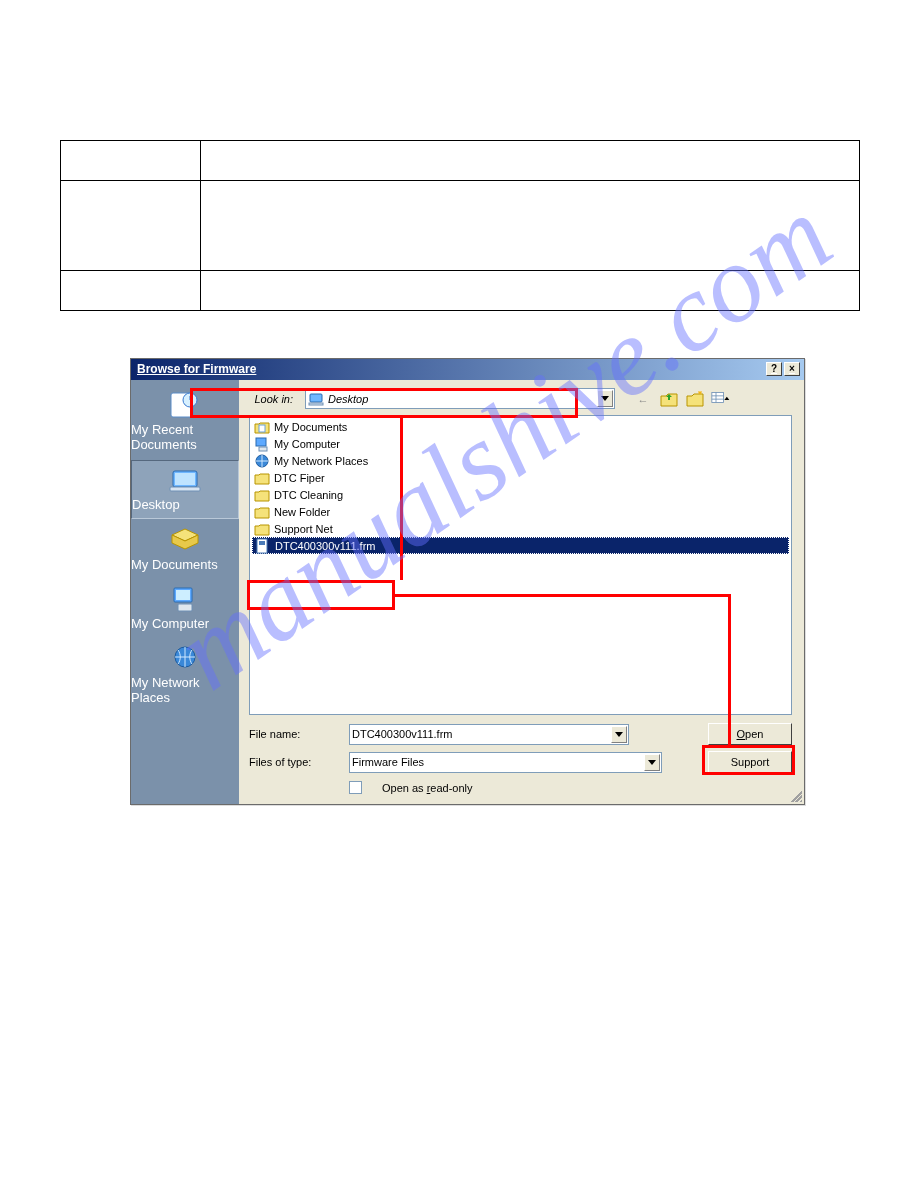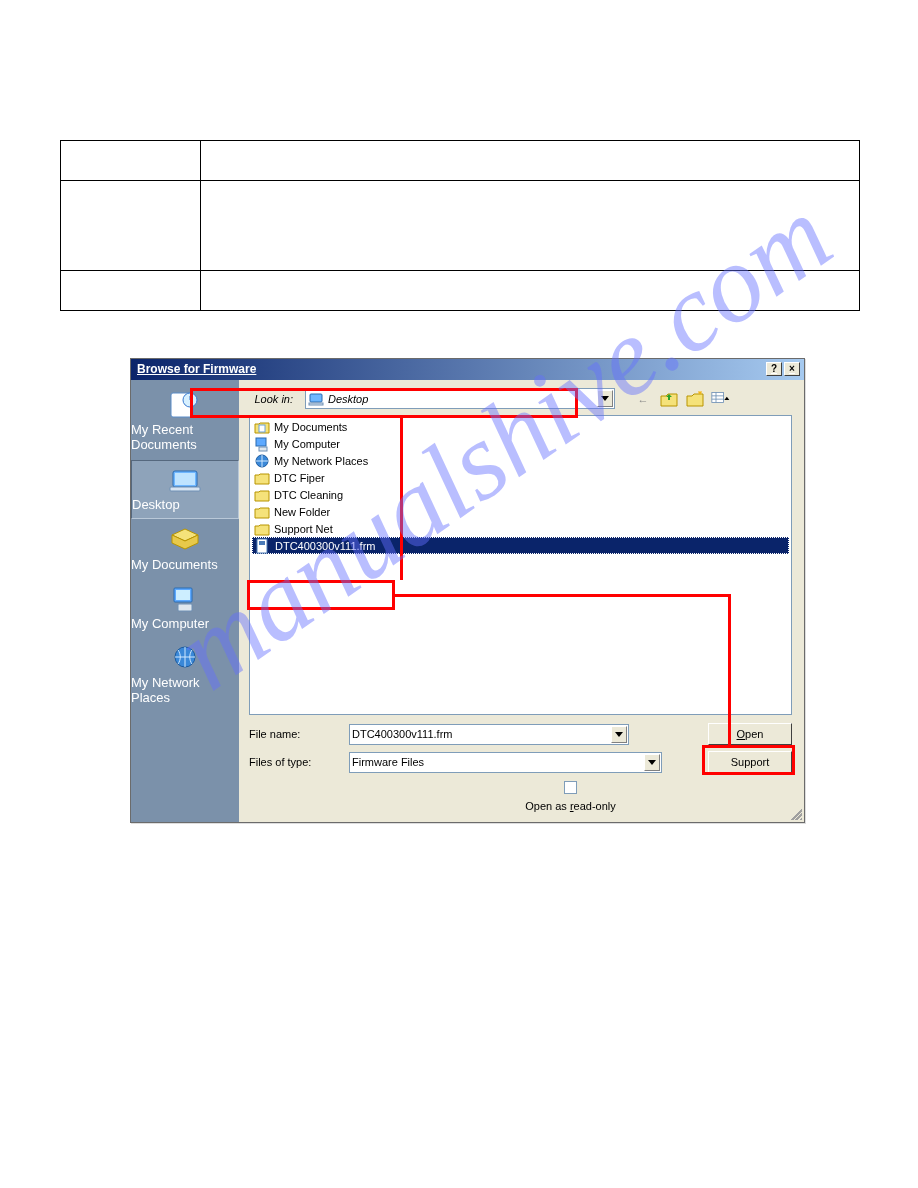--- a/index.html
+++ b/index.html
@@ -155,21 +155,21 @@
   .b-lbl { text-align:left; }
   .btn {
     height:22px;
     background:#ece9d8;
     border:1px solid #404040;
     border-top-color:#fff;border-left-color:#fff;
     font-size:11px;
     text-align:center;
     line-height:20px;
   }
-  .chk { display:flex; align-items:center; gap:6px; grid-column:2/5; margin-top:2px;flex-direction:column;}
+  .chk { display:flex; align-items:center; gap:20px; grid-column:2/5; margin-top:2px;}
   .chk-box { width:13px;height:13px;background:#fff;border:1px solid #7f9db9;}
   .resize-grip {
     position:absolute; right:2px; bottom:2px;
     width:14px;height:14px;
     background-image: linear-gradient(135deg, transparent 0 60%, #a0a0a0 60% 70%, transparent 70% 75%, #a0a0a0 75% 85%, transparent 85% 90%, #a0a0a0 90% 100%);
   }
   
   .hl { position:absolute; border:3px solid #ff0000; pointer-events:none; z-index:50;}
   .hl-line { position:absolute; background:#ff0000; pointer-events:none; z-index:49;}
 

